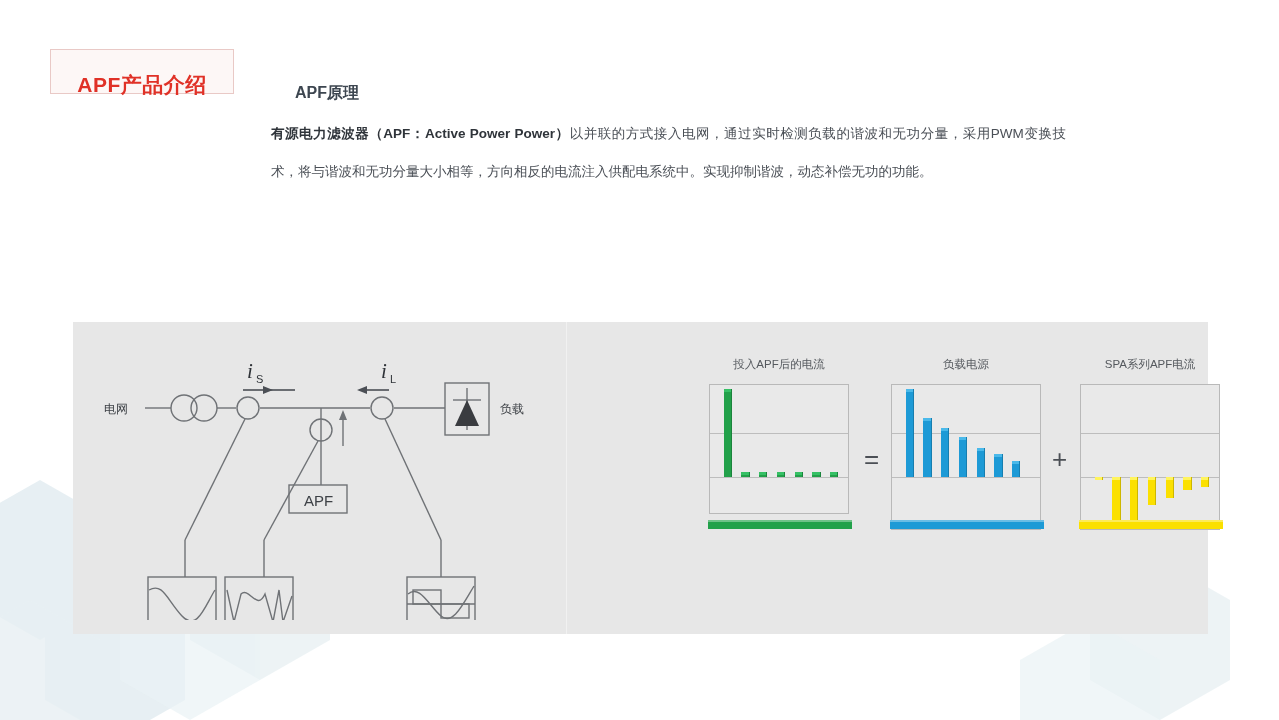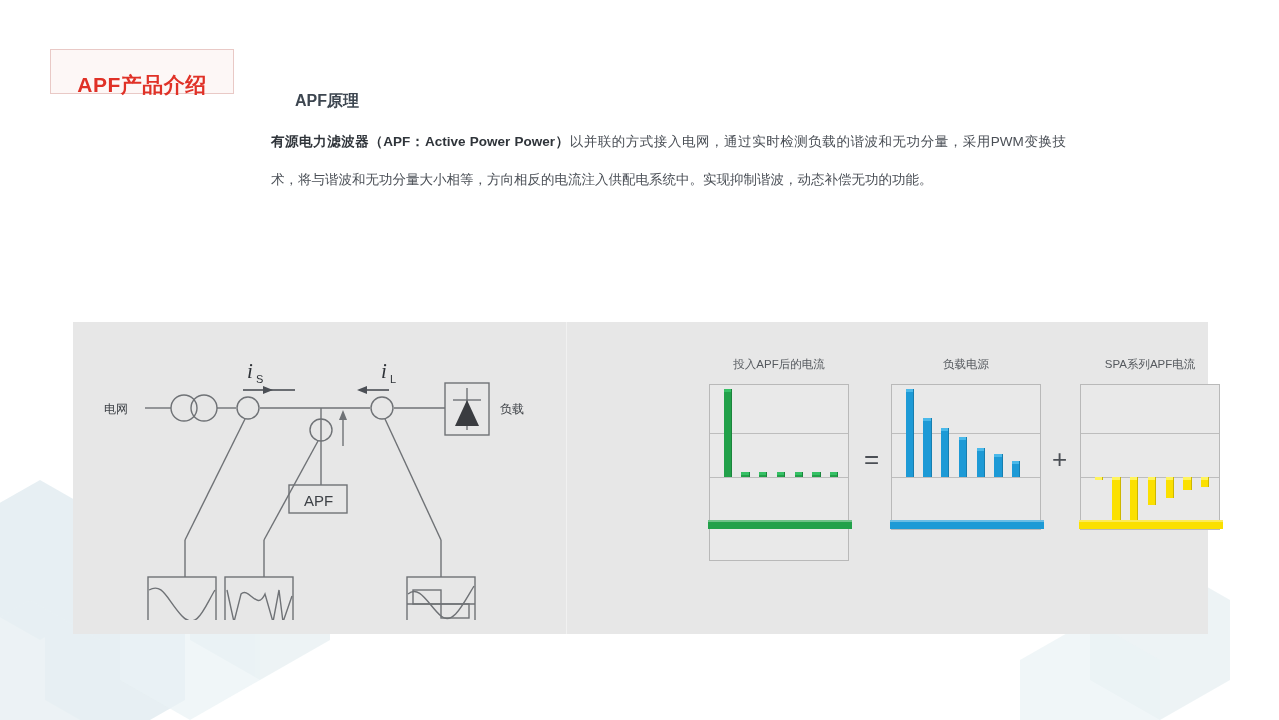--- a/index.html
+++ b/index.html
@@ -44,21 +44,21 @@
     font-weight: bold;
     letter-spacing: .5px;
     white-space: nowrap;
     margin-top: 26px;
   }
 
   
   #text-card {
     position: absolute;
     left: 257px;
-    top: 72px;
+    top: 64px;
     width: 823px;
     height: 168px;
     background: #ffffff;
     z-index: 4;
     box-shadow: 0 0 0 0 rgba(0,0,0,0);
   }
   #card-heading {
     position: absolute;
     left: 38px;
     top: 19px;
@@ -177,21 +177,21 @@
     background: rgba(255,255,255,.35);
   }
   .op-sign {
     position: absolute;
     font-size: 26px;
     color: #4b4f55;
     font-weight: 500;
   }
 
   
-  #chart-green { left: 116px;  width: 140px; height: 177px; }
+  #chart-green { left: 116px;  width: 140px; height: 130px; }
   #chart-blue  { left: 298px;  width: 150px; height: 146px; }
   #chart-yellow{ left: 487px;  width: 140px; height: 146px; }
   #op-equals { left: 271px; top: 122px; }
   #op-plus   { left: 459px; top: 122px; }
 </style>
 </head>
 <body>
 
 <svg id="hex-bg" viewBox="0 0 1279 720" preserveAspectRatio="none">
   <g fill="#dfeaef" opacity="0.75">

